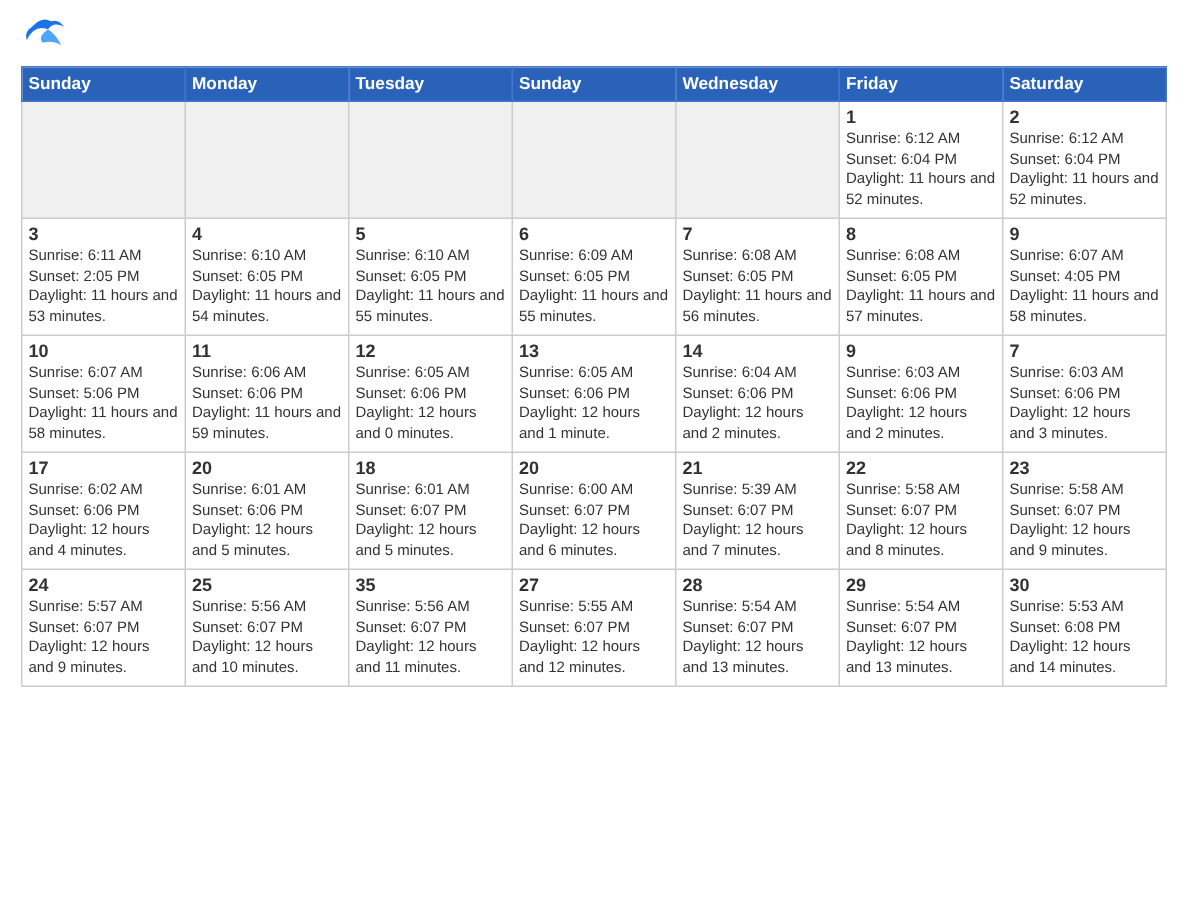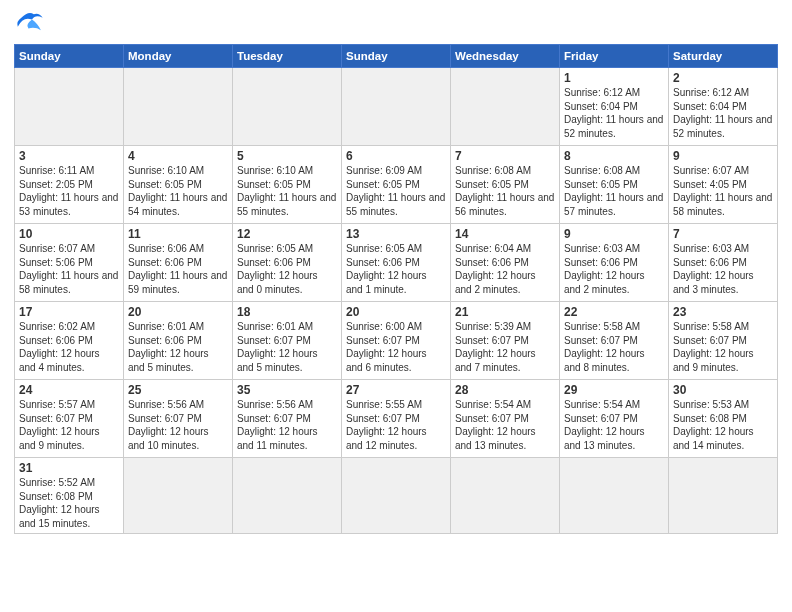--- a/index.html
+++ b/index.html
@@ -355,30 +355,15 @@
 and 13 minutes.</div>
           </td>
           <td>
             <span class="day-number">30</span>
             <div class="day-info">Sunrise: 5:53 AM
 Sunset: 6:08 PM
 Daylight: 12 hours
 and 14 minutes.</div>
           </td>
         </tr>
-        <tr class="last-row">
-          <td>
-            <span class="day-number">31</span>
-            <div class="day-info">Sunrise: 5:52 AM
-Sunset: 6:08 PM
-Daylight: 12 hours
-and 15 minutes.</div>
-          </td>
-          <td class="empty"></td>
-          <td class="empty"></td>
-          <td class="empty"></td>
-          <td class="empty"></td>
-          <td class="empty"></td>
-          <td class="empty"></td>
-        </tr>
       </tbody>
   </table>
 </div>
 
 </body></html>

